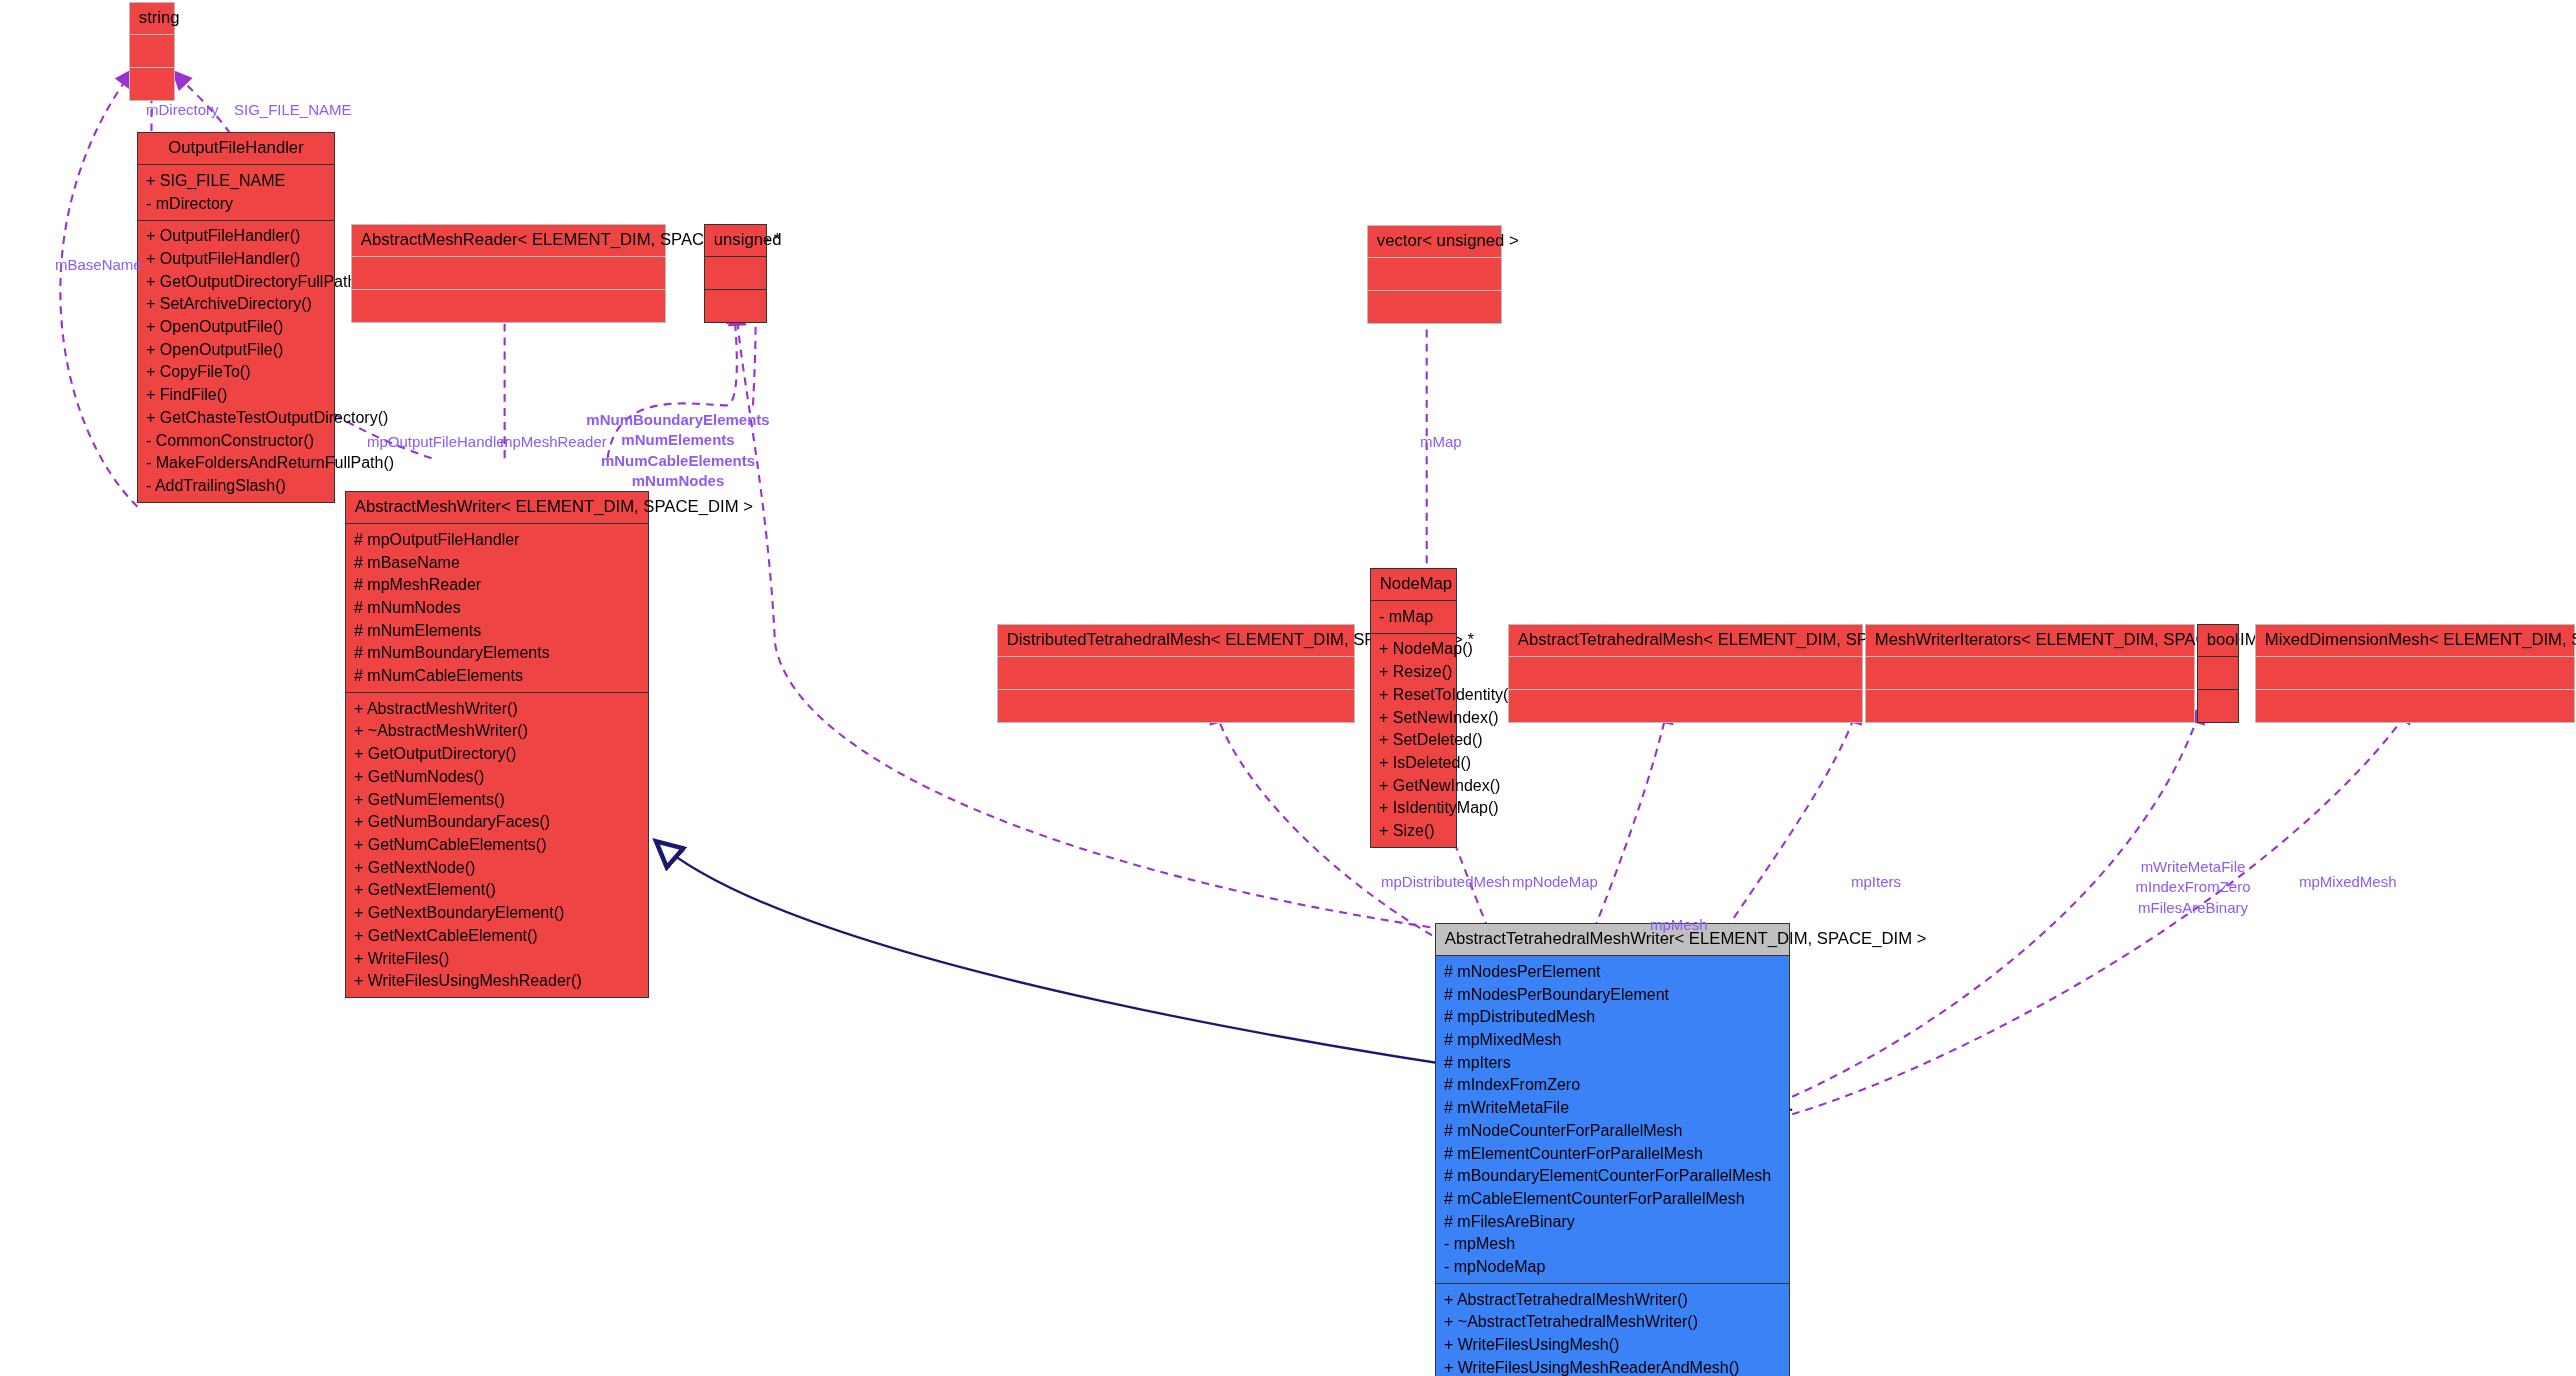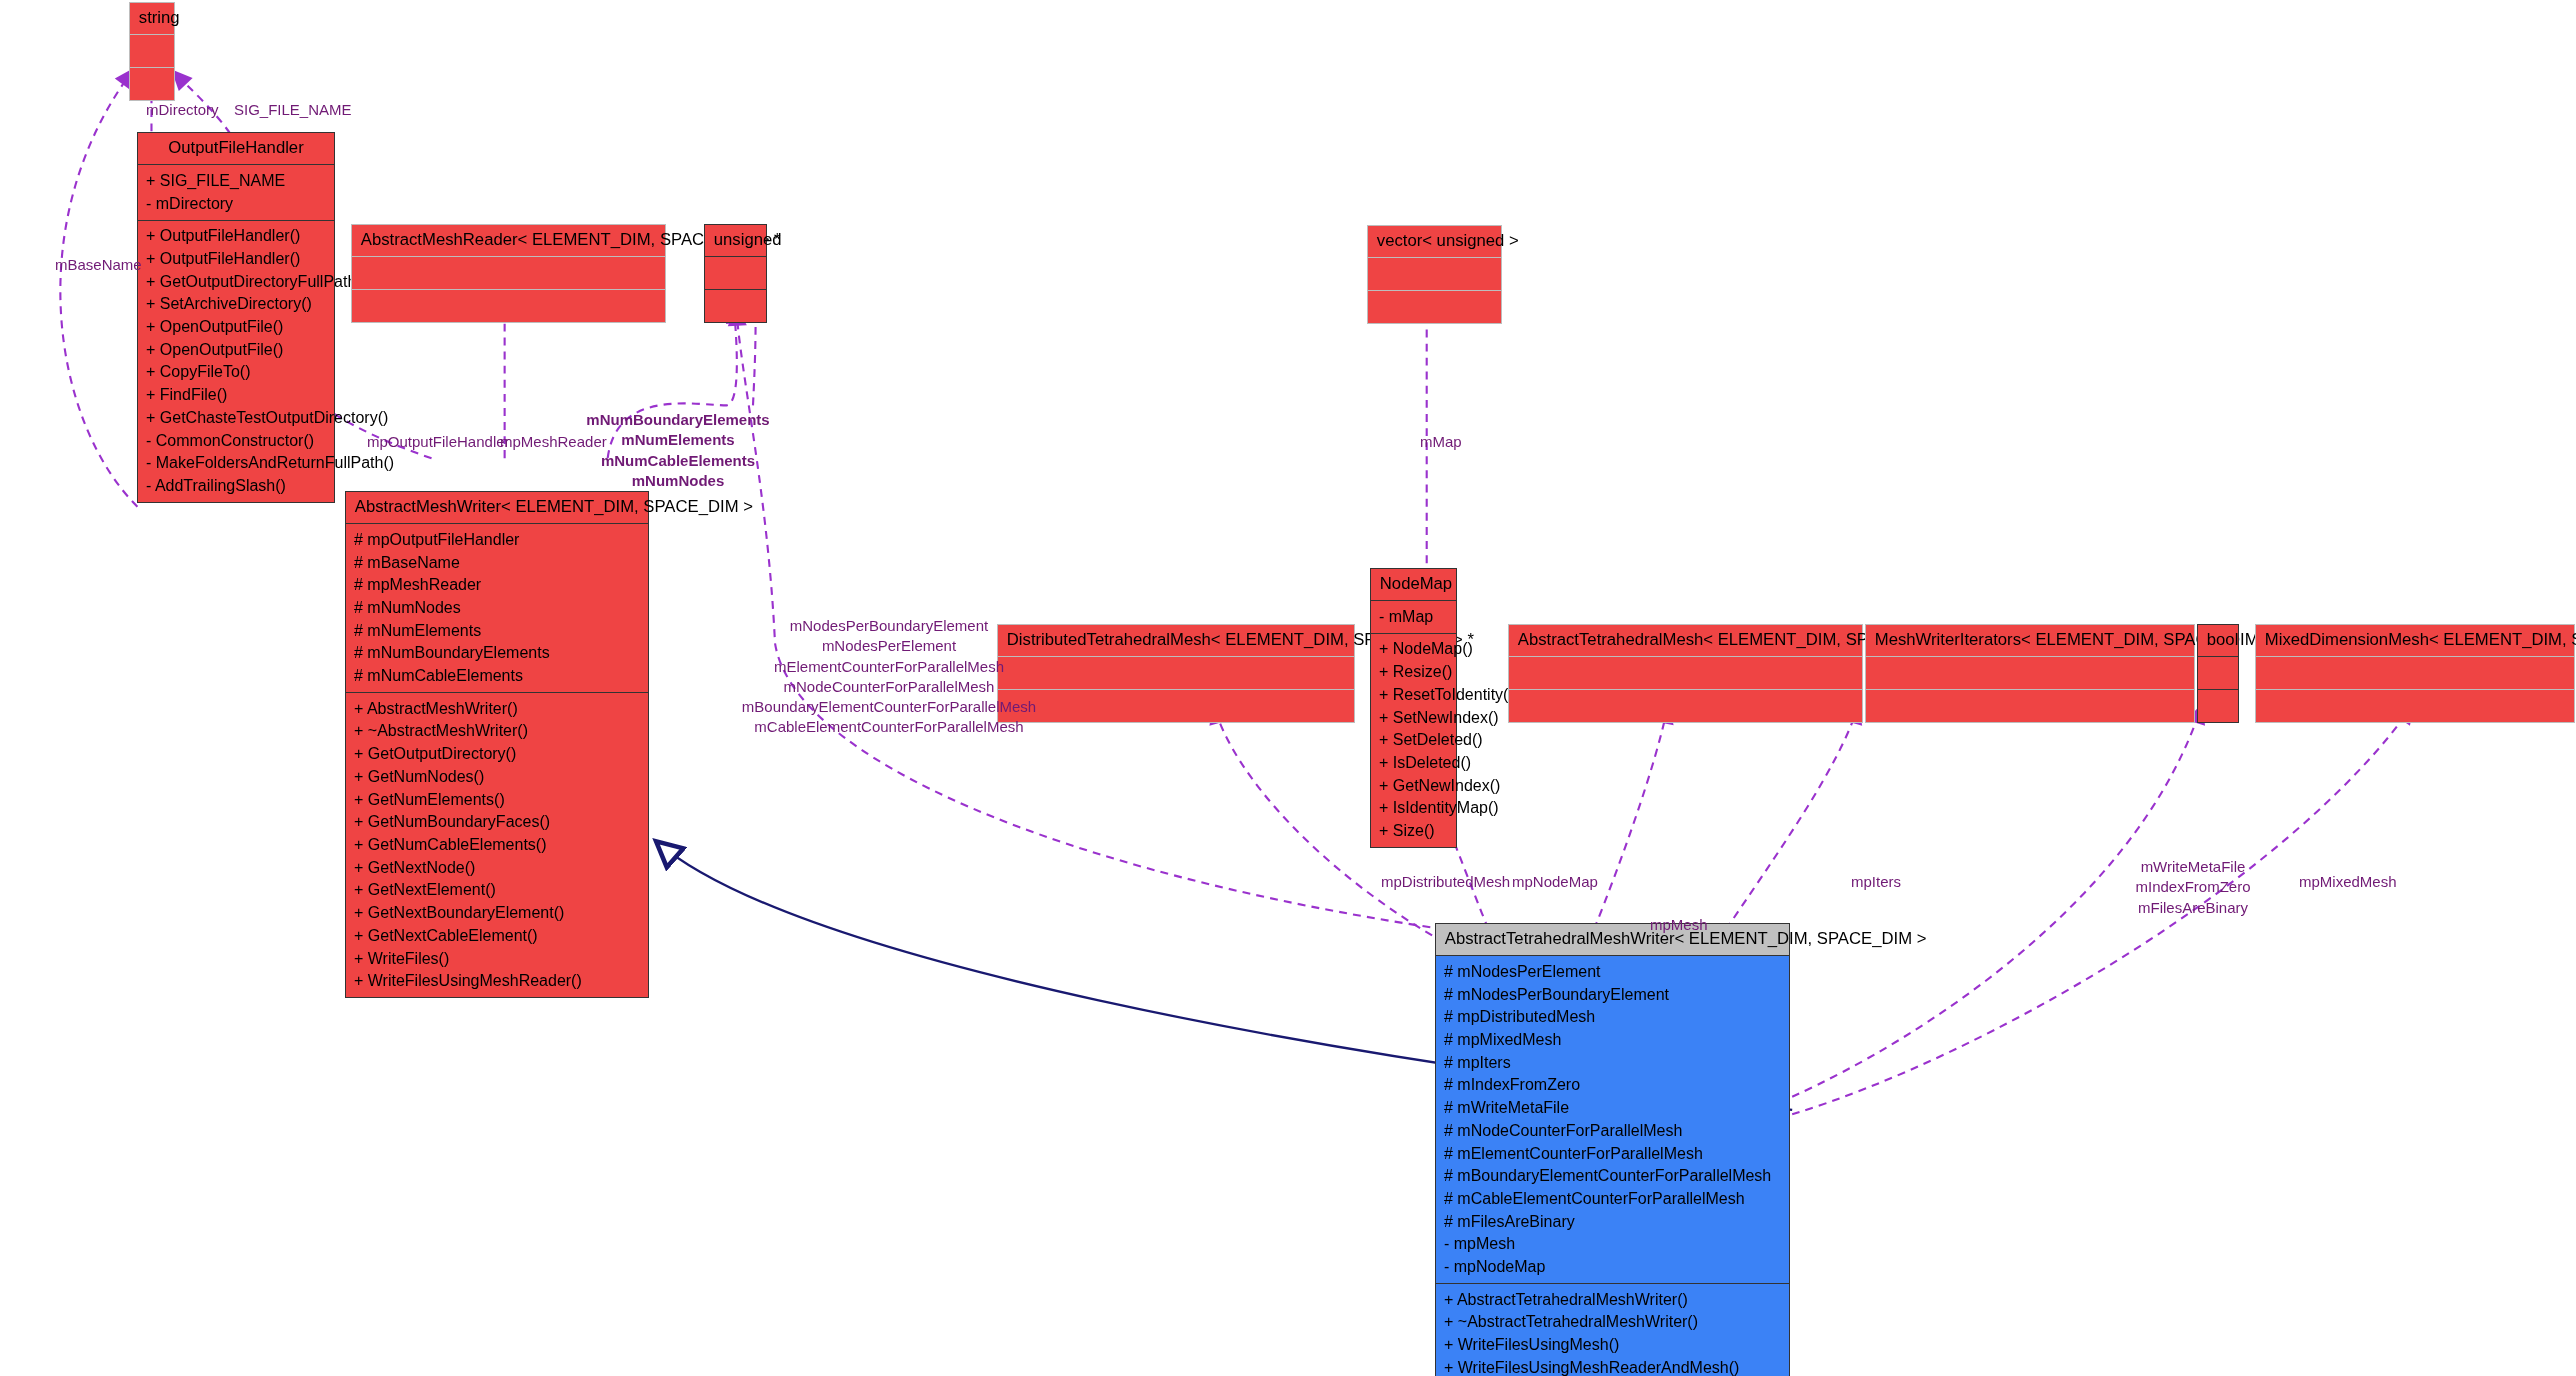--- a/index.html
+++ b/index.html
@@ -20,21 +20,21 @@
   
   .b-light{border:1.8px solid #bdbdbd;}
   .b-light > .sect, .b-light > .title{border-top:1.8px solid #bdbdbd;}
   .b-light > .title:first-child{border-top:none;}
 
   .filled{background:#c0c0c0;}
   .filled .sect{background:#3b82f6;}
 
   .empty-row{height:23px;}
 
-  .elabel{position:absolute;font-size:15px;line-height:1.35;color:#701a75;white-space:nowrap;}
+  .elabel{position:absolute;font-size:15px;line-height:1.35;color:#8b5cf6;white-space:nowrap;}
   .elabel.ctr{text-align:center;transform:translateX(-50%);}
 </style>
 </head>
 <body>
 
 <div id="canvas">
 
   <svg class="edges" viewBox="0 0 2925 1563">
     <defs>
       <marker id="arrowOpen" markerWidth="11" markerHeight="11" refX="9" refY="5.5" orient="auto">
@@ -237,28 +237,20 @@
 
   <div class="elabel ctr" style="left:678px;top:410px;font-weight:bold;">
     <div>mNumBoundaryElements</div>
     <div>mNumElements</div>
     <div>mNumCableElements</div>
     <div>mNumNodes</div>
   </div>
 
   <div class="elabel" style="left:1420px;top:432px;">mMap</div>
 
-  <div class="elabel ctr" style="left:889px;top:616px;">
-    <div>mNodesPerBoundaryElement</div>
-    <div>mNodesPerElement</div>
-    <div>mElementCounterForParallelMesh</div>
-    <div>mNodeCounterForParallelMesh</div>
-    <div>mBoundaryElementCounterForParallelMesh</div>
-    <div>mCableElementCounterForParallelMesh</div>
-  </div>
 
   <div class="elabel" style="left:1381px;top:872px;">mpDistributedMesh</div>
   <div class="elabel" style="left:1512px;top:872px;">mpNodeMap</div>
   <div class="elabel" style="left:1650px;top:915px;">mpMesh</div>
   <div class="elabel" style="left:1851px;top:872px;">mpIters</div>
 
   <div class="elabel ctr" style="left:2193px;top:857px;">
     <div>mWriteMetaFile</div>
     <div>mIndexFromZero</div>
     <div>mFilesAreBinary</div>

